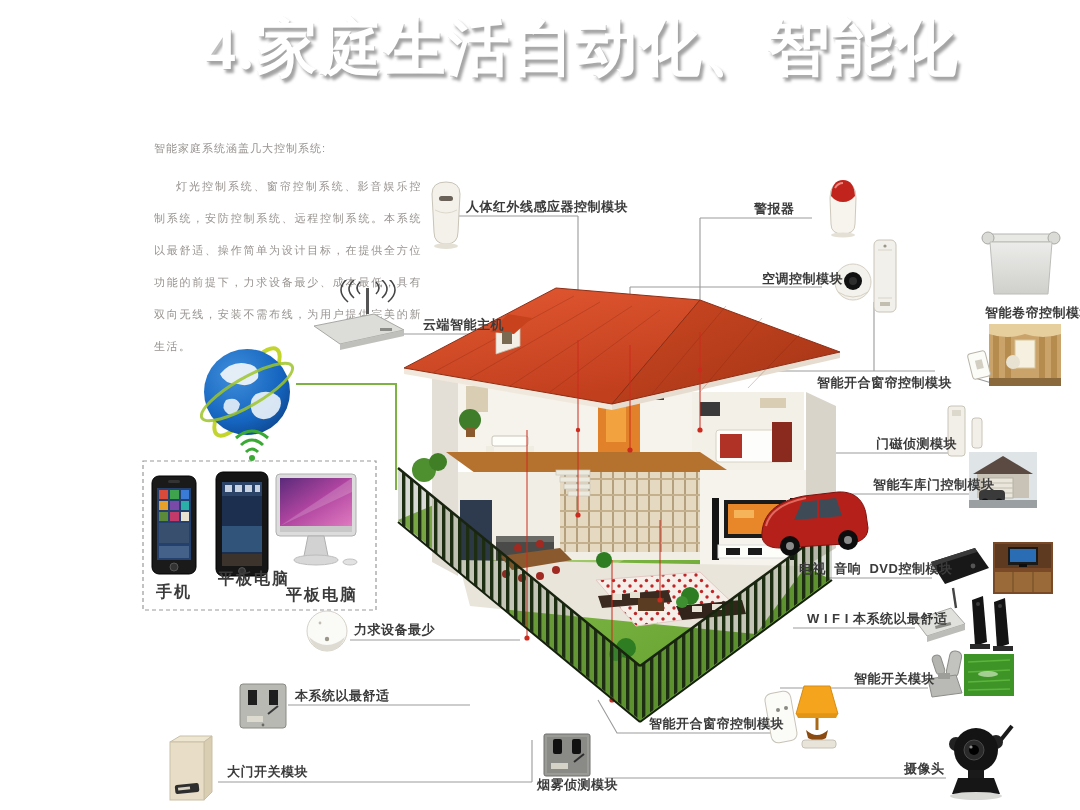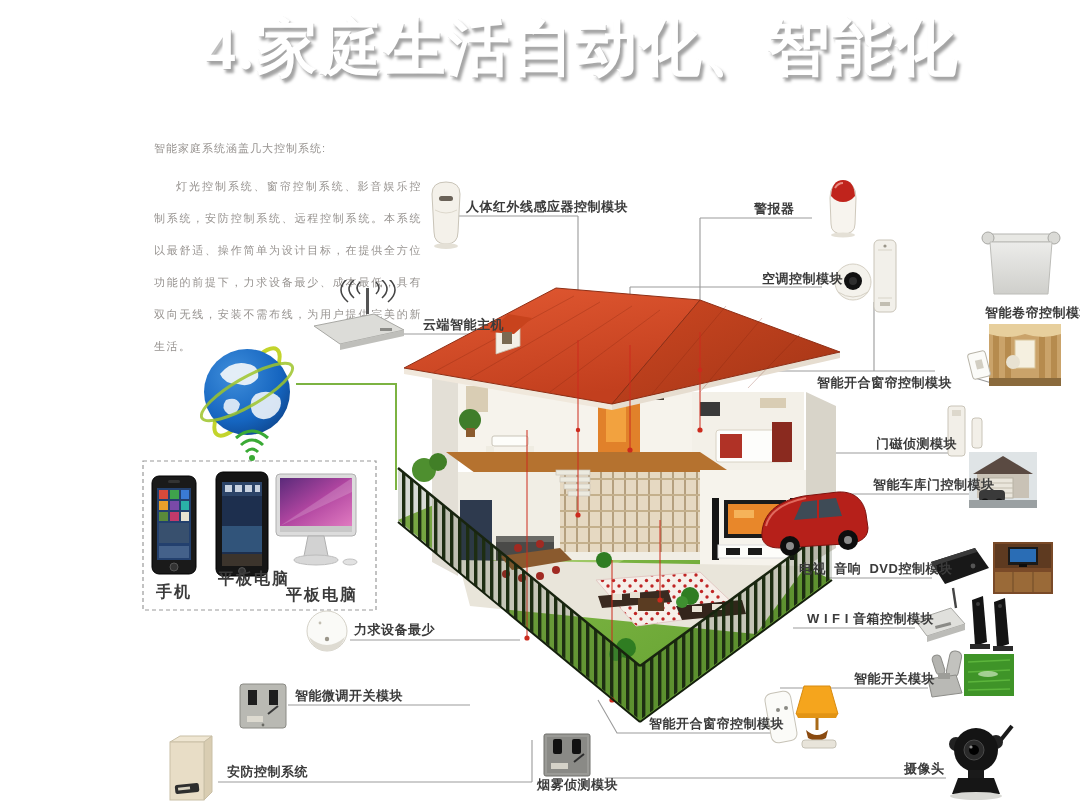--- a/index.html
+++ b/index.html
@@ -549,26 +549,26 @@
   </div>
 
   <div class="lbl" style="left:466px;top:198px">人体红外线感应器控制模块</div>
   <div class="lbl" style="left:754px;top:200px">警报器</div>
   <div class="lbl" style="left:762px;top:270px">空调控制模块</div>
   <div class="lbl" style="left:985px;top:304px">智能卷帘控制模块</div>
   <div class="lbl" style="left:817px;top:374px">智能开合窗帘控制模块</div>
   <div class="lbl" style="left:876px;top:435px">门磁侦测模块</div>
   <div class="lbl" style="left:873px;top:476px">智能车库门控制模块</div>
   <div class="lbl" style="left:799px;top:560px">电视  音响  DVD控制模块</div>
-  <div class="lbl" style="left:807px;top:610px">W I F I 音箱控制模块</div>
+  <div class="lbl" style="left:807px;top:610px">W I F I 本系统以最舒适</div>
   <div class="lbl" style="left:854px;top:670px">智能开关模块</div>
   <div class="lbl" style="left:904px;top:760px">摄像头</div>
   <div class="lbl" style="left:649px;top:715px">智能开合窗帘控制模块</div>
   <div class="lbl" style="left:537px;top:776px">烟雾侦测模块</div>
-  <div class="lbl" style="left:227px;top:763px">安防控制系统</div>
-  <div class="lbl" style="left:295px;top:687px">智能微调开关模块</div>
+  <div class="lbl" style="left:227px;top:763px">大门开关模块</div>
+  <div class="lbl" style="left:295px;top:687px">本系统以最舒适</div>
   <div class="lbl" style="left:354px;top:621px">力求设备最少</div>
   <div class="lbl" style="left:423px;top:316px">云端智能主机</div>
   <div class="lbl big" style="left:156px;top:582px">手机</div>
   <div class="lbl big" style="left:218px;top:569px">平板电脑</div>
   <div class="lbl big" style="left:286px;top:585px">平板电脑</div>
 
 </div>
 
 </body></html>

